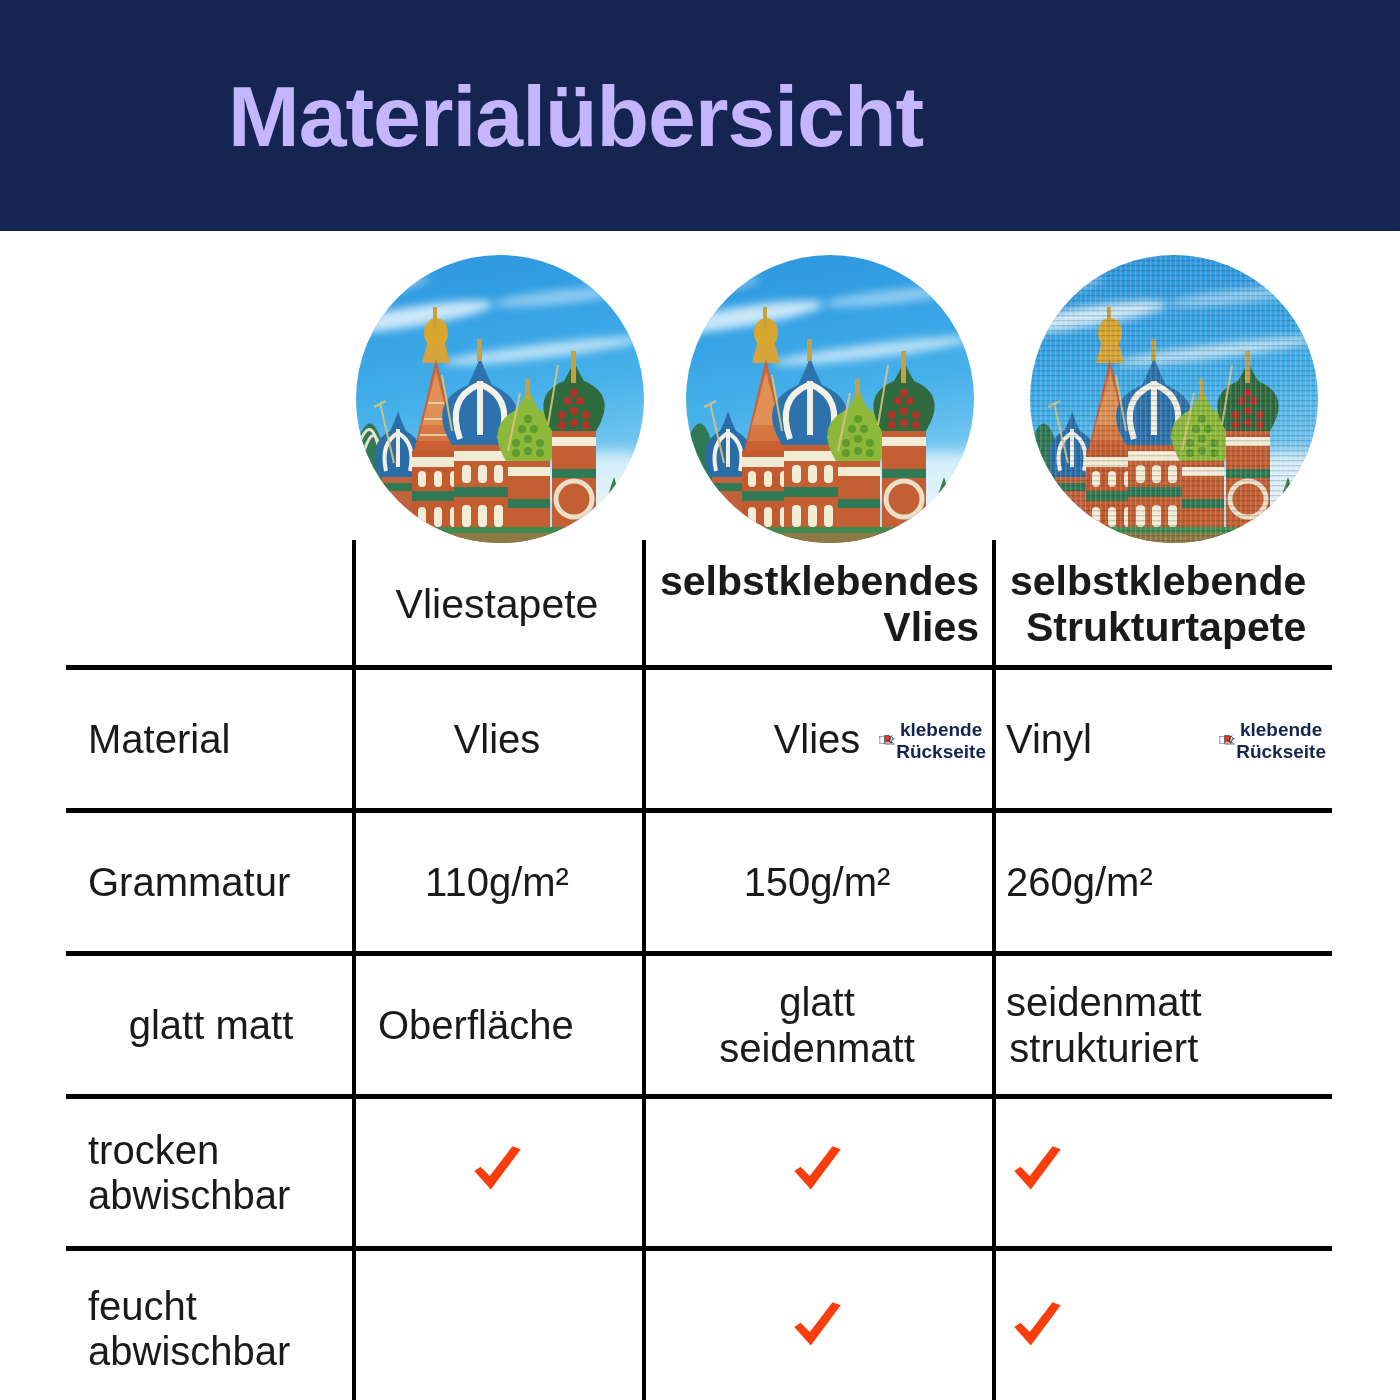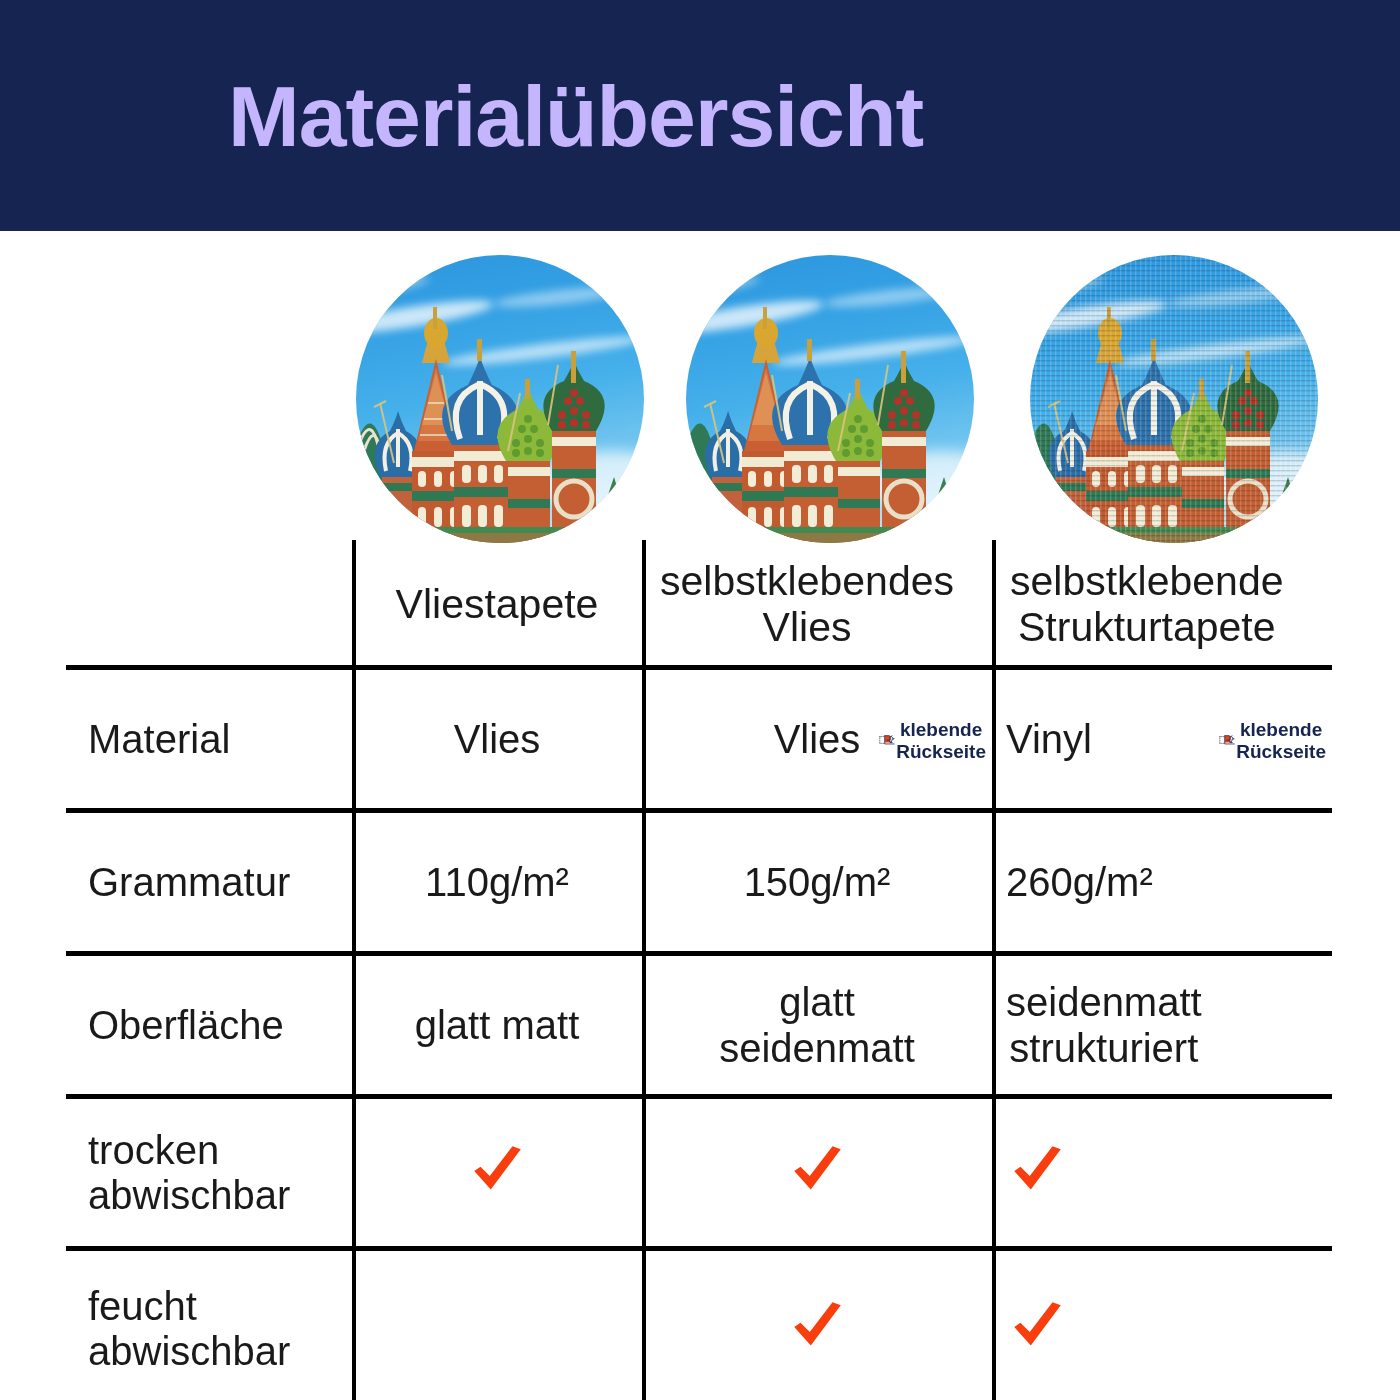--- a/index.html
+++ b/index.html
@@ -121,21 +121,21 @@
   }
   .v1 { left: 286px; }
   .v2 { left: 576px; }
   .v3 { left: 926px; }
 
   
   .row-head { height: 128px; }
   .row-head .tcell { font-size: 41px; align-items: center; }
   .row-head .col-1 { justify-content: center; text-align: center; }
   .row-head .col-2,
-  .row-head .col-3 { justify-content: flex-start; text-align: center; padding-left: 18px; }
+  .row-head .col-3 { justify-content: flex-start; text-align: right; padding-left: 18px; font-weight: bold; }
 
   .row-body { height: 143px; }
   .row-tall { height: 152px; }
   .row-last { height: 160px; }
 
   .cell-stack { display: flex; flex-direction: column; }
 
   
   .badge {
     position: absolute;
@@ -614,25 +614,25 @@
         <span>260g/m²</span>
       </div>
     </div>
 
     <div class="trow row-body">
       <div class="hrule" style="top:-3px"></div>
       <div class="vline v1"></div>
       <div class="vline v2"></div>
       <div class="vline v3"></div>
 
+      <div class="tcell col-1">
+        <span>glatt matt</span>
+      </div>
       <div class="tcell col-label">
         <span>Oberfläche</span>
-      </div>
-      <div class="tcell col-1">
-        <span>glatt matt</span>
       </div>
       <div class="tcell col-2">
         <div class="cell-stack">
           <span>glatt</span>
           <span>seidenmatt</span>
         </div>
       </div>
       <div class="tcell col-3">
         <div class="cell-stack">
           <span>seidenmatt</span>

